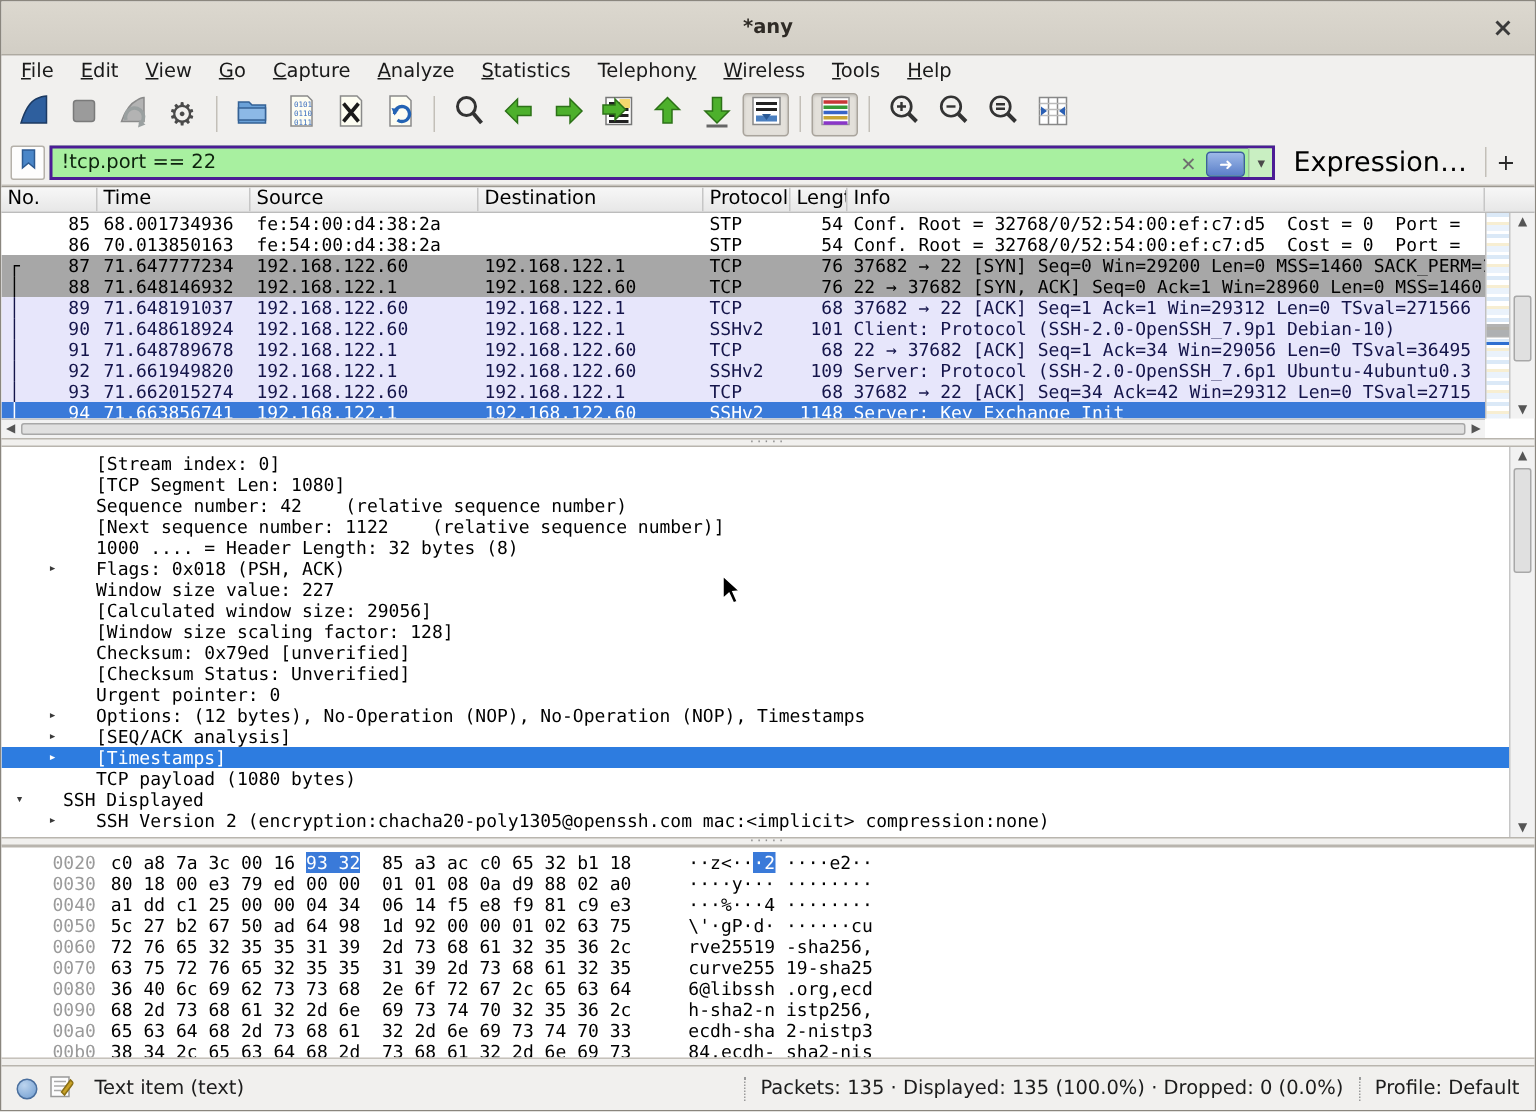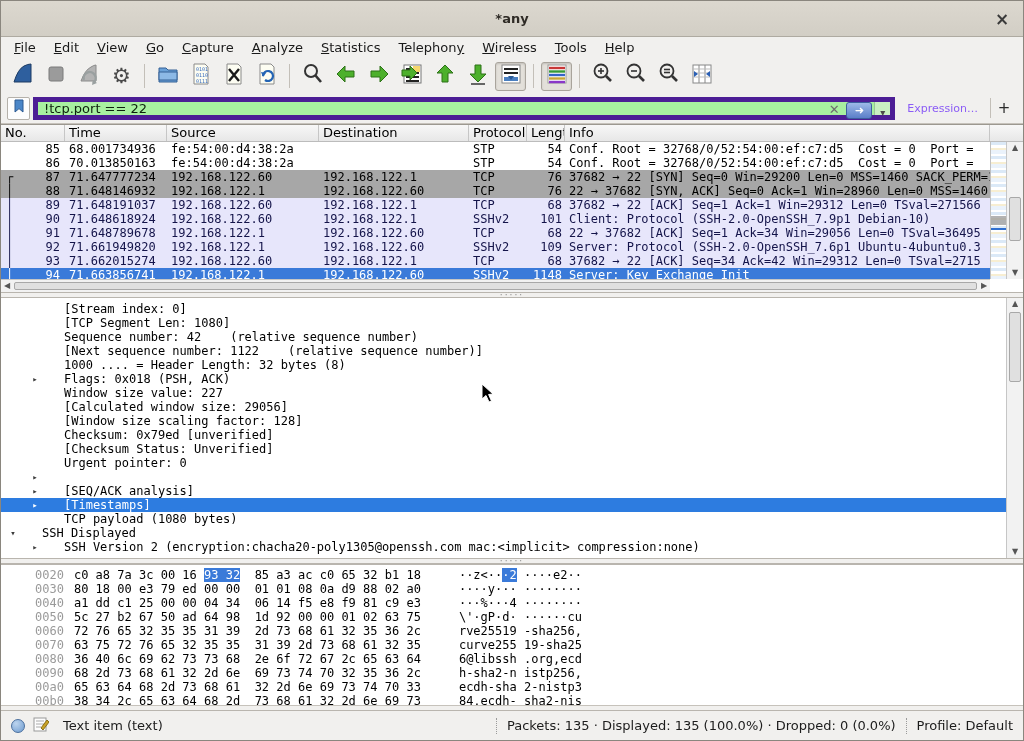--- a/index.html
+++ b/index.html
@@ -22,29 +22,29 @@
   .toolbar { height:36px; background:#f1f0ee; display:flex; align-items:center; padding-left:6px; gap:2px; }
   .tbtn { width:31px; height:29px; display:flex; align-items:center; justify-content:center; border:1px solid transparent; border-radius:3px; }
   .tbtn.pressed { background:#e3e0da; border:1px solid #a9a49c; box-shadow:inset 0 1px 2px rgba(0,0,0,.15); }
   .tsep { width:1px; height:24px; background:#c3bfb8; margin:0 5px; }
   .gear-glyph { font-size:21px; color:#4a4a4a; line-height:21px; }
 
   
   .filterbar { height:30px; background:#f1f0ee; border-bottom:1px solid #c6c2bb; display:flex; align-items:center; padding:0 6px; }
   .bookmark-btn { width:23px; height:23px; background:#fdfdfd; border:1px solid #b5b1aa; border-radius:2px;
                   display:flex; align-items:center; justify-content:center; margin-right:3px; }
-  .filter-wrap { flex:1; height:23px; position:relative; display:flex; align-items:flex-start;
-                 border:5px solid #4c1d95; background:#a8f0a0; }
+  .filter-wrap { flex:1; height:23px; position:relative; display:flex; align-items:flex-end;
+                 border:2px solid #4c1d95; background:#a8f0a0; }
   .filter-input { flex:1; height:100%; border:none; outline:none; background:transparent;
                   font-family:"DejaVu Sans", sans-serif; font-size:13px; color:#0d220d; padding-left:6px; }
   .filter-clear { width:20px; text-align:center; color:#6f6f6f; font-size:13px; font-weight:bold; }
   .filter-apply { width:26px; height:17px; margin:0 2px; border:1px solid #3c5f9e; border-radius:3px;
                   background:linear-gradient(#9db9e8,#5b7fc9); color:#fff; font-size:11px; line-height:15px; text-align:center; }
   .filter-caret { width:16px; text-align:center; color:#4a4a4a; font-size:10px; border-left:1px solid #9bc497; height:100%; line-height:21px; background:#c9efc2; }
-  .expr-label { font-size:11px; color:#8b5cf6; padding:0 12px; white-space:nowrap; }
+  .expr-label { font-size:18px; color:#000000; padding:0 12px; white-space:nowrap; }
   .fsep { width:1px; height:20px; background:#c3bfb8; }
   .plus-btn { width:26px; text-align:center; font-size:15px; color:#2a2a2a; }
 
   
   .packet-list { height:170px; position:relative; background:#fff; border-top:1px solid #9c9890; }
   .plheader { height:17px; display:flex; background:linear-gradient(#f7f7f7,#e7e7e7); border-bottom:1px solid #bcbcbc;
               font-size:13px; color:#000; overflow:hidden; padding-right:33px; }
   .hc { border-right:1px solid #c6c6c6; padding:0 0 0 4px; white-space:nowrap; overflow:hidden; line-height:16px; }
   .plbody { position:absolute; top:17px; left:0; right:33px; bottom:13px; overflow:hidden; }
   .plrow { height:14px; display:flex; font-family:"DejaVu Sans Mono", monospace; font-size:12px; line-height:14px; white-space:pre; }
@@ -339,21 +339,21 @@
         <div class="dline lvl1"><span class="arr"></span><span>Sequence number: 42    (relative sequence number)</span></div>
         <div class="dline lvl1"><span class="arr"></span><span>[Next sequence number: 1122    (relative sequence number)]</span></div>
         <div class="dline lvl1"><span class="arr"></span><span>1000 .... = Header Length: 32 bytes (8)</span></div>
         <div class="dline lvl1"><span class="arr">▸</span><span>Flags: 0x018 (PSH, ACK)</span></div>
         <div class="dline lvl1"><span class="arr"></span><span>Window size value: 227</span></div>
         <div class="dline lvl1"><span class="arr"></span><span>[Calculated window size: 29056]</span></div>
         <div class="dline lvl1"><span class="arr"></span><span>[Window size scaling factor: 128]</span></div>
         <div class="dline lvl1"><span class="arr"></span><span>Checksum: 0x79ed [unverified]</span></div>
         <div class="dline lvl1"><span class="arr"></span><span>[Checksum Status: Unverified]</span></div>
         <div class="dline lvl1"><span class="arr"></span><span>Urgent pointer: 0</span></div>
-        <div class="dline lvl1"><span class="arr">▸</span></div>
+        <div class="dline lvl1"><span class="arr">▸</span><span>Options: (12 bytes), No-Operation (NOP), No-Operation (NOP), Timestamps</span></div>
         <div class="dline lvl1"><span class="arr">▸</span><span>[SEQ/ACK analysis]</span></div>
         <div class="dline lvl1 sel"><span class="arr">▸</span><span>[Timestamps]</span></div>
         <div class="dline lvl1"><span class="arr"></span><span>TCP payload (1080 bytes)</span></div>
         <div class="dline lvl0"><span class="arr">▾</span><span>SSH Displayed</span></div>
         <div class="dline lvl1"><span class="arr">▸</span><span>SSH Version 2 (encryption:chacha20-poly1305@openssh.com mac:&lt;implicit&gt; compression:none)</span></div>
       </div>
     <div class="dvscroll">
       <span class="sarrow">▲</span>
       <span class="sarrow">▼</span>
       <div class="vthumb" style="top:14px; height:70px;"></div>

